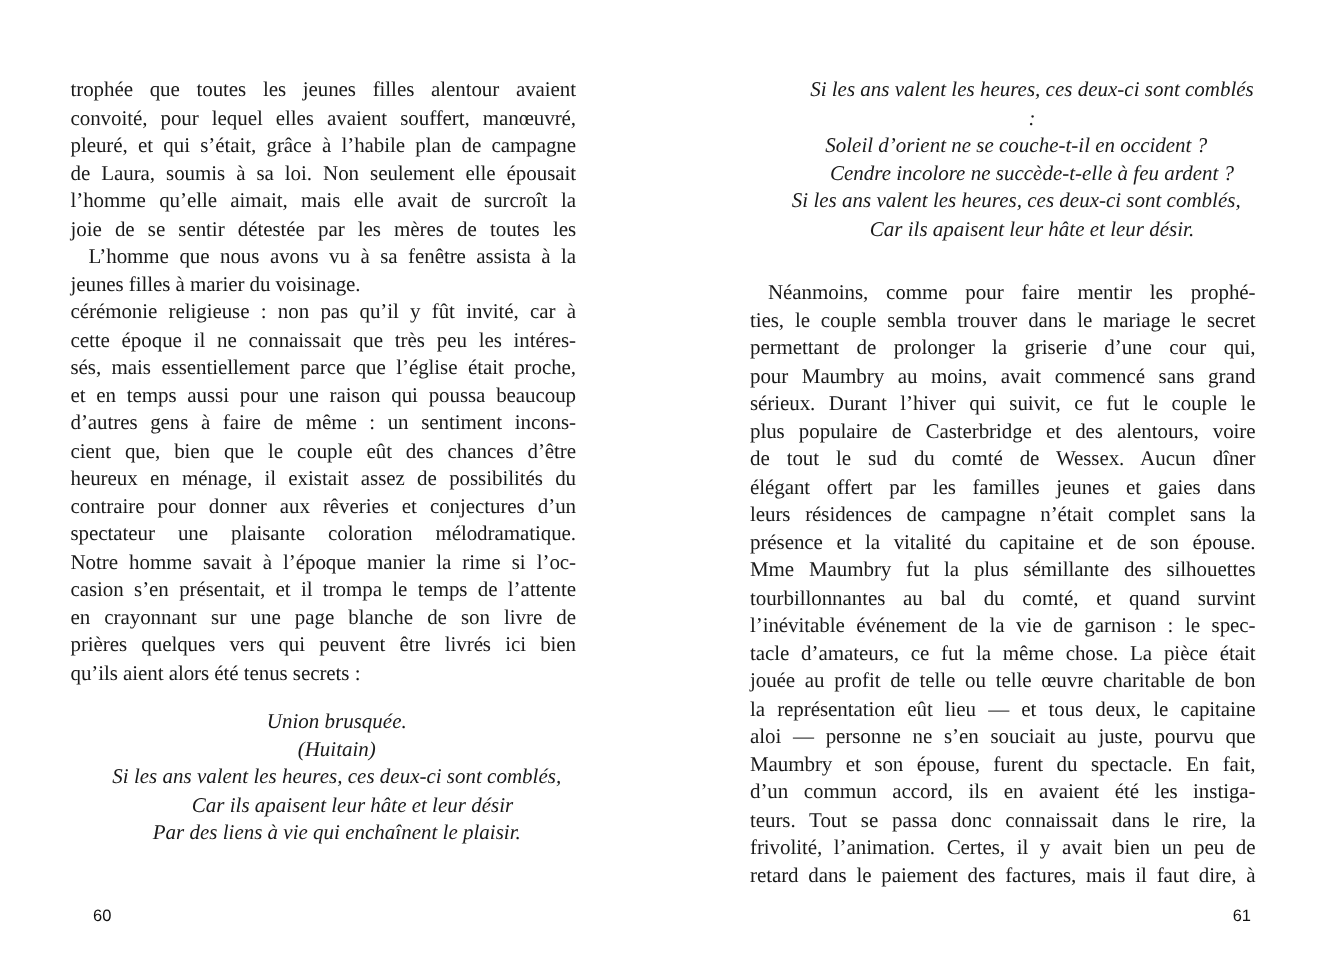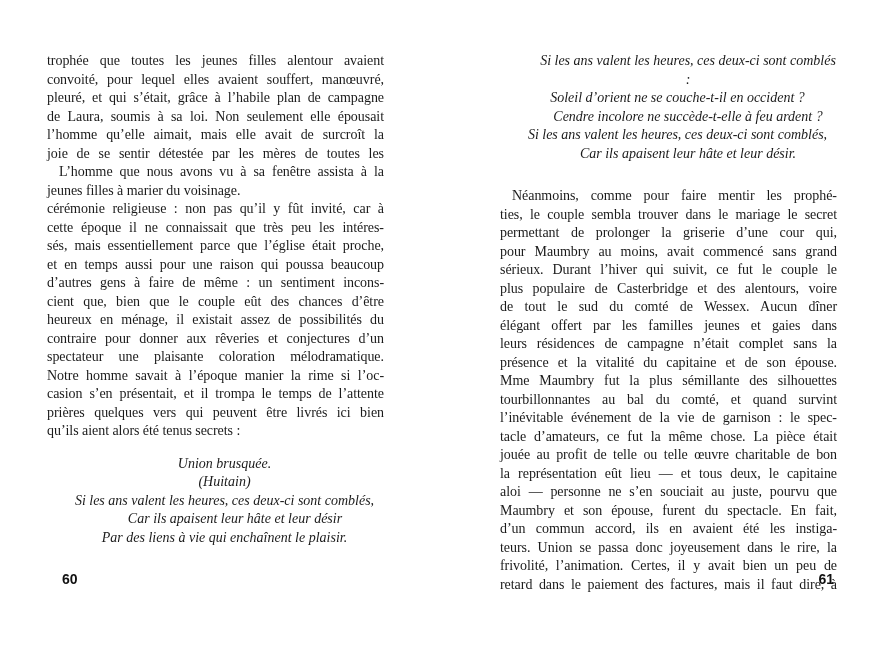--- a/index.html
+++ b/index.html
@@ -17,23 +17,23 @@
     letter-spacing:-0.05px;
   }
   .line.end{text-align-last:left;}
   .line.ind{padding-left:12px;}
   .verse{font-style:italic;padding-left:18px;}
   .verse-left{margin-top:14px;}
   .verse-right{margin-bottom:24px;}
   .vline{font-size:14px;line-height:18.5px;text-align:center;}
   .vline.sub{padding-left:21px;}
   .folio{
-    position:absolute;top:572px;
+    position:absolute;top:604px;
     font-family:"Liberation Sans","DejaVu Sans",sans-serif;
-    font-weight:700;font-size:14px;line-height:14px;color:#111;
+    font-weight:400;font-size:11px;line-height:14px;color:#111;
   }
   .folio-left{left:62px;}
   .folio-right{left:500px;width:334px;text-align:right;}
 </style>
 </head>
 <body>
 
 <div class="col col-left">
   <div class="line">trophée que toutes les jeunes filles alentour avaient</div>
   <div class="line">convoité, pour lequel elles avaient souffert, manœuvré,</div>
@@ -47,20 +47,21 @@
   <div class="line">cette époque il ne connaissait que très peu les intéres-</div>
   <div class="line">sés, mais essentiellement parce que l’église était proche,</div>
   <div class="line">et en temps aussi pour une raison qui poussa beaucoup</div>
   <div class="line">d’autres gens à faire de même : un sentiment incons-</div>
   <div class="line">cient que, bien que le couple eût des chances d’être</div>
   <div class="line">heureux en ménage, il existait assez de possibilités du</div>
   <div class="line">contraire pour donner aux rêveries et conjectures d’un</div>
   <div class="line">spectateur une plaisante coloration mélodramatique.</div>
   <div class="line">Notre homme savait à l’époque manier la rime si l’oc-</div>
   <div class="line">casion s’en présentait, et il trompa le temps de l’attente</div>
+  <div class="line">en crayonnant sur une page blanche de son livre de</div>
   <div class="line">prières quelques vers qui peuvent être livrés ici bien</div>
   <div class="line end">qu’ils aient alors été tenus secrets :</div>
 
   <div class="verse verse-left">
     <div class="vline">Union brusquée.</div>
     <div class="vline">(Huitain)</div>
     <div class="vline">Si les ans valent les heures, ces deux-ci sont comblés,</div>
     <div class="vline sub">Car ils apaisent leur hâte et leur désir</div>
     <div class="vline">Par des liens à vie qui enchaînent le plaisir.</div>
   </div>
@@ -87,19 +88,19 @@
   <div class="line">présence et la vitalité du capitaine et de son épouse.</div>
   <div class="line">Mme Maumbry fut la plus sémillante des silhouettes</div>
   <div class="line">tourbillonnantes au bal du comté, et quand survint</div>
   <div class="line">l’inévitable événement de la vie de garnison : le spec-</div>
   <div class="line">tacle d’amateurs, ce fut la même chose. La pièce était</div>
   <div class="line">jouée au profit de telle ou telle œuvre charitable de bon</div>
   <div class="line">la représentation eût lieu — et tous deux, le capitaine</div>
   <div class="line">aloi — personne ne s’en souciait au juste, pourvu que</div>
   <div class="line">Maumbry et son épouse, furent du spectacle. En fait,</div>
   <div class="line">d’un commun accord, ils en avaient été les instiga-</div>
-  <div class="line">teurs. Union se passa donc joyeusement dans le rire, la</div>
+  <div class="line">teurs. Tout se passa donc connaissait dans le rire, la</div>
   <div class="line">frivolité, l’animation. Certes, il y avait bien un peu de</div>
   <div class="line">retard dans le paiement des factures, mais il faut dire, à</div>
 </div>
 
 <div class="folio folio-left">60</div>
 <div class="folio folio-right">61</div>
 
 </body></html>

